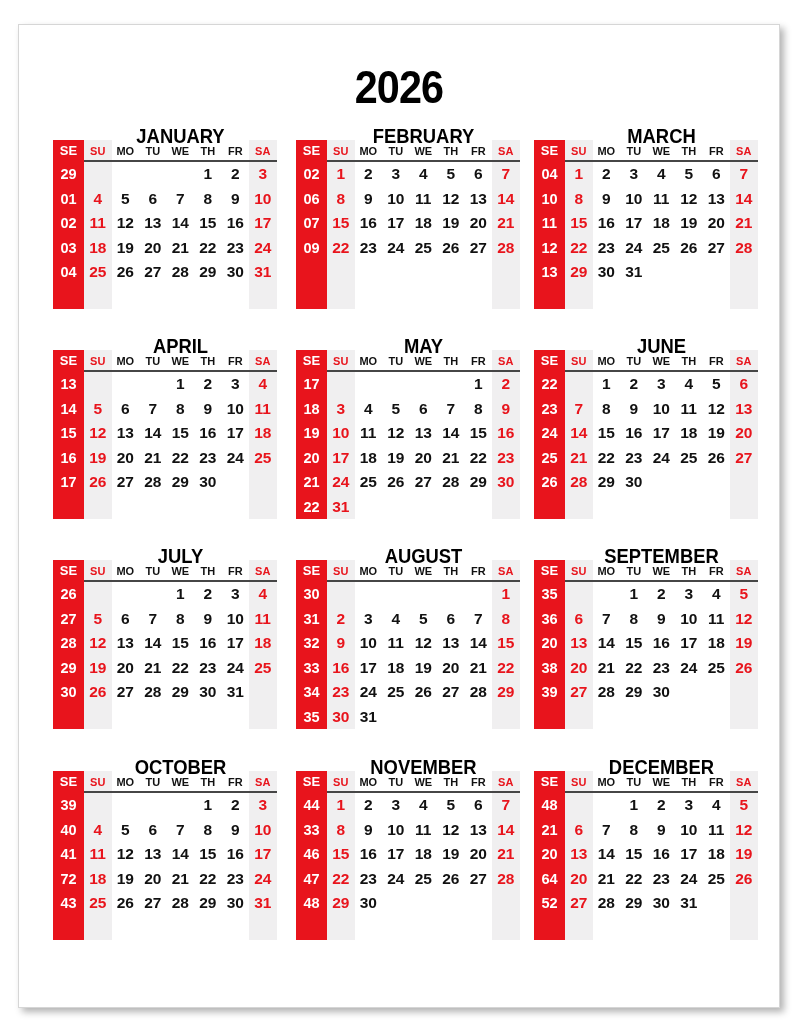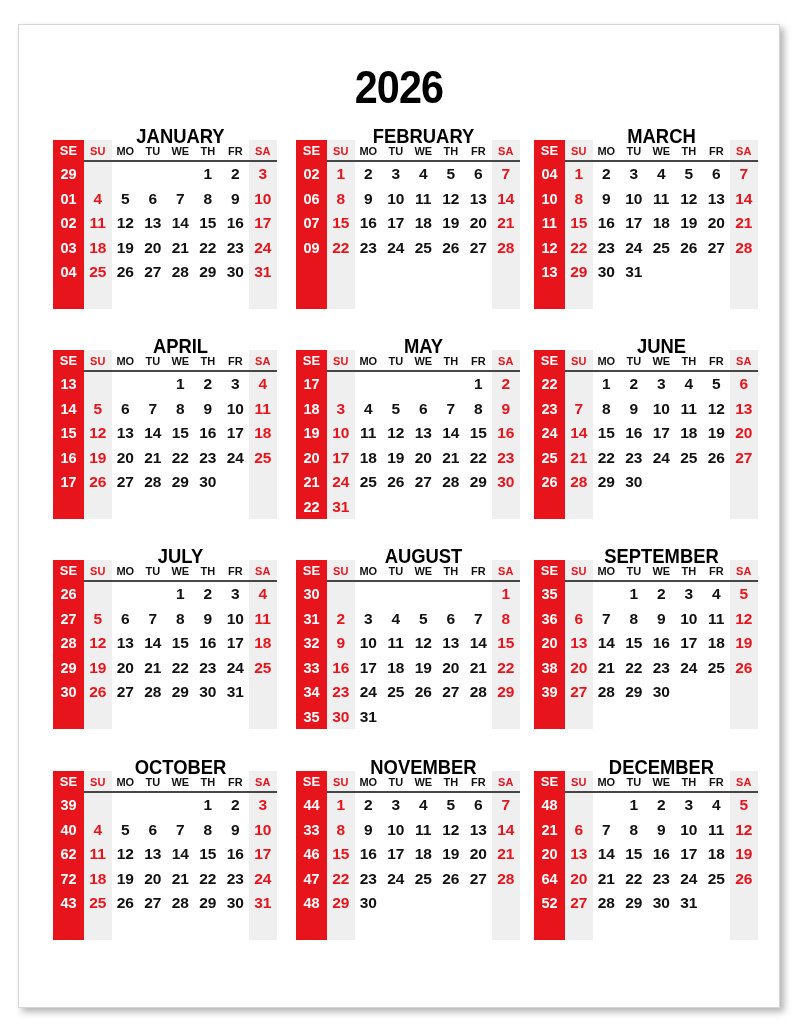--- a/index.html
+++ b/index.html
@@ -677,21 +677,21 @@
           </div>
         </div>
       </div>
       <div class="month" style="left: 34px; top: 731px;">
         <div class="mtitle">OCTOBER</div>
         <div class="mgrid">
           <div class="secol">
             <div class="sehead">SE</div>
             <div class="seweek">39</div>
             <div class="seweek">40</div>
-            <div class="seweek">62</div>
+            <div class="seweek">41</div>
             <div class="seweek">72</div>
             <div class="seweek">43</div>
             <div class="seweek"></div>
           </div>
           <div class="days">
             <div class="graycol left"></div>
             <div class="graycol right"></div>
             <div class="dhead red" style="left: 0px;">SU</div>
             <div class="dhead" style="left: 27.5px;">MO</div>
             <div class="dhead" style="left: 55px;">TU</div>

